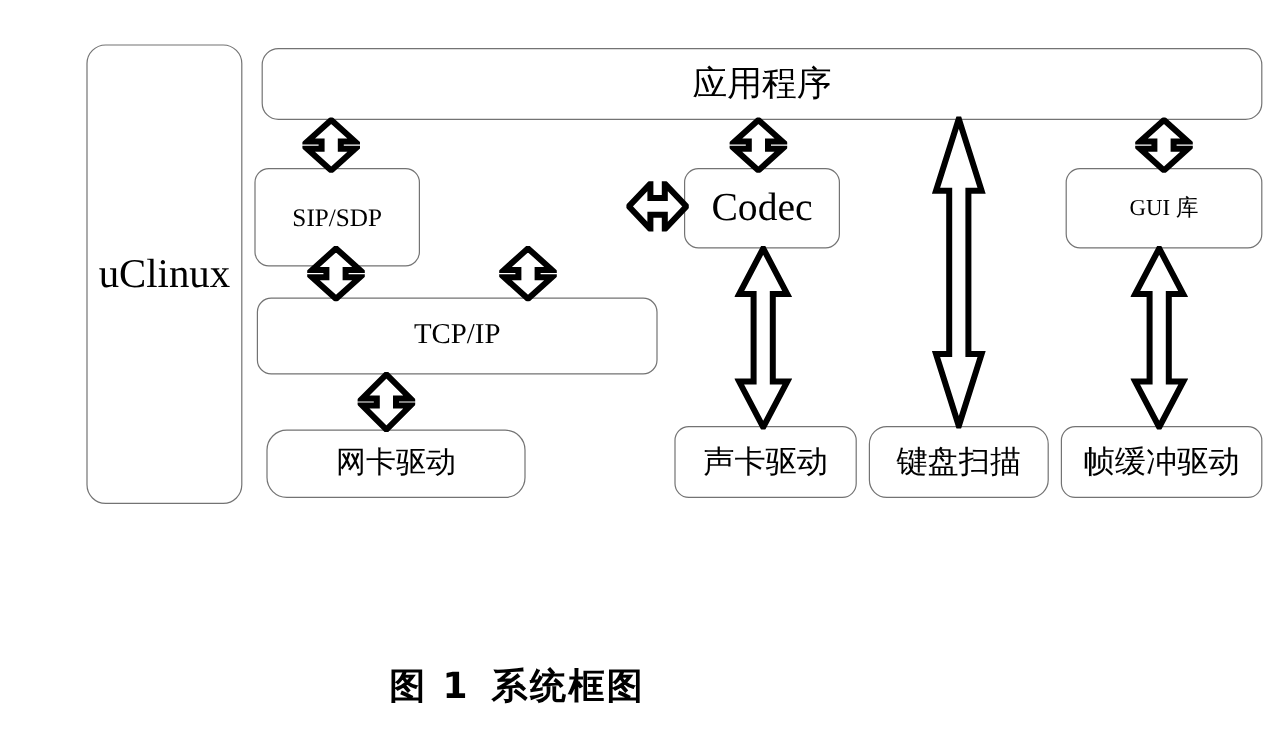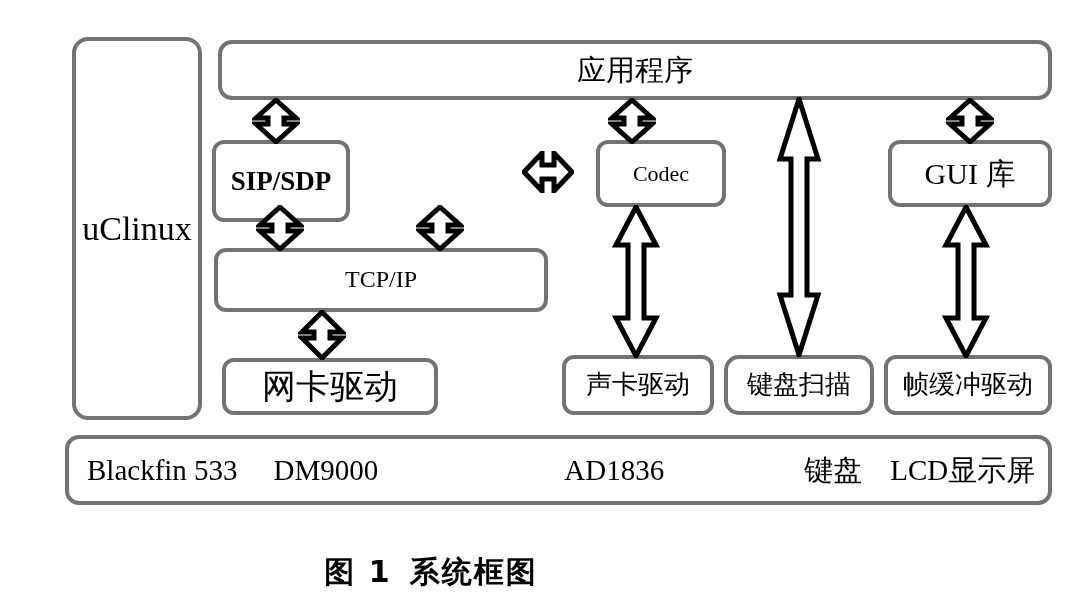--- a/index.html
+++ b/index.html
@@ -11,21 +11,21 @@
     position: relative;
     width: 1070px;
     height: 609px;
     background: #ffffff;
     overflow: hidden;
     font-family: "Liberation Serif", "DejaVu Serif", serif;
   }
   .box {
     position: absolute;
     box-sizing: border-box;
-    border: 4px solid #737373;
+    border: 1px solid #737373;
     border-radius: 12px;
     background: #ffffff;
     display: flex;
     align-items: center;
     justify-content: center;
     color: #000000;
     line-height: 1.05;
     white-space: nowrap;
   }
   .box-label {
@@ -37,42 +37,42 @@
     border-radius: 16px;
     font-size: 34px;
   }
   #box-app {
     left: 218px; top: 40px; width: 834px; height: 60px;
     border-radius: 14px;
     font-size: 29px;
   }
   #box-sipsdp {
     left: 212px; top: 140px; width: 138px; height: 82px;
-    font-size: 27px;
-    font-weight: bold;
+    font-size: 21px;
   }
   #box-rtprtcp {
     left: 358px; top: 140px; width: 168px; height: 67px;
     font-size: 27px;
   }
   #box-codec {
-    left: 596px; top: 140px; width: 130px; height: 67px;
-    font-size: 22px;
+    left: 570px; top: 140px; width: 130px; height: 67px;
+    font-size: 33px;
   }
   #box-gui {
     left: 888px; top: 140px; width: 164px; height: 67px;
-    font-size: 30px;
+    font-size: 19px;
   }
   #box-tcpip {
     left: 214px; top: 248px; width: 334px; height: 64px;
     font-size: 24px;
   }
   #box-netdrv {
     left: 222px; top: 358px; width: 216px; height: 57px;
-    font-size: 34px;
+    font-size: 25px;
+    border-radius: 17px;
   }
   #box-sounddrv {
     left: 562px; top: 355px; width: 152px; height: 60px;
     font-size: 26px;
   }
   #box-keyscan {
     left: 724px; top: 355px; width: 150px; height: 60px;
     font-size: 26px;
     border-radius: 15px;
   }
@@ -165,29 +165,20 @@
   <div class="box" id="box-sounddrv">
     <span class="box-label">声卡驱动</span>
   </div>
   <div class="box" id="box-keyscan">
     <span class="box-label">键盘扫描</span>
   </div>
   <div class="box" id="box-fbdrv">
     <span class="box-label">帧缓冲驱动</span>
   </div>
 
-  <div class="box" id="box-hardware">
-    <div class="hw-row">
-      <span class="hw-item" id="hw-blackfin">Blackfin 533</span>
-      <span class="hw-item" id="hw-dm9000">DM9000</span>
-      <span class="hw-item" id="hw-ad1836">AD1836</span>
-      <span class="hw-item" id="hw-keyboard">键盘</span>
-      <span class="hw-item" id="hw-lcd">LCD显示屏</span>
-    </div>
-  </div>
 
   <div class="arrow" style="left:252px; top:98px; width:48px; height:46px;">
     <svg viewBox="0 0 48 46" preserveAspectRatio="none">
       <polygon points="24,2 44,20 32,20 32,26 44,26 24,44 4,26 16,26 16,20 4,20"></polygon>
     </svg>
   </div>
 
   <div class="arrow" style="left:608px; top:98px; width:48px; height:46px;">
     <svg viewBox="0 0 48 46" preserveAspectRatio="none">
       <polygon points="24,2 44,20 32,20 32,26 44,26 24,44 4,26 16,26 16,20 4,20"></polygon>

